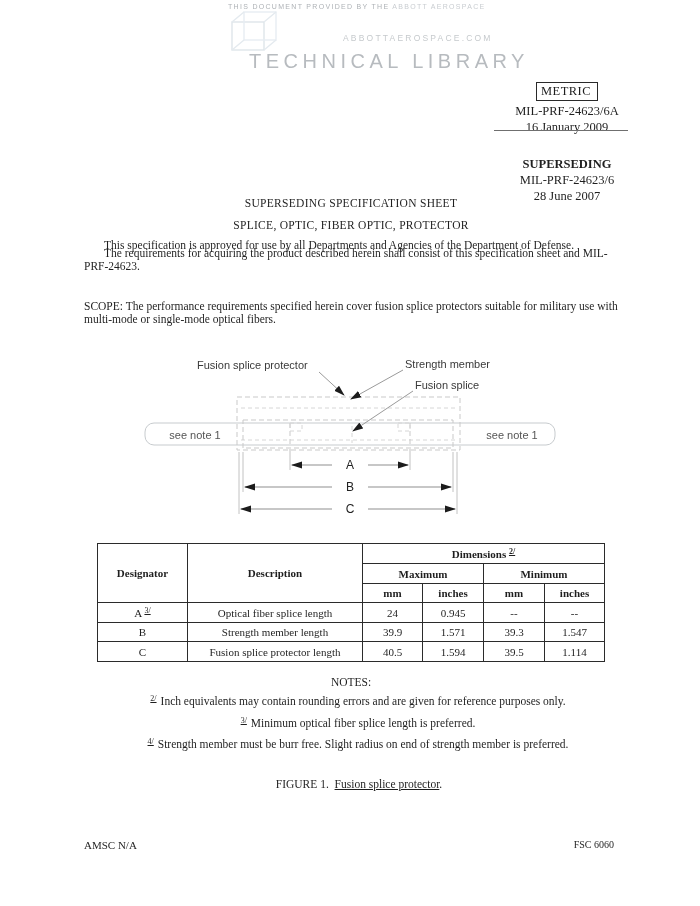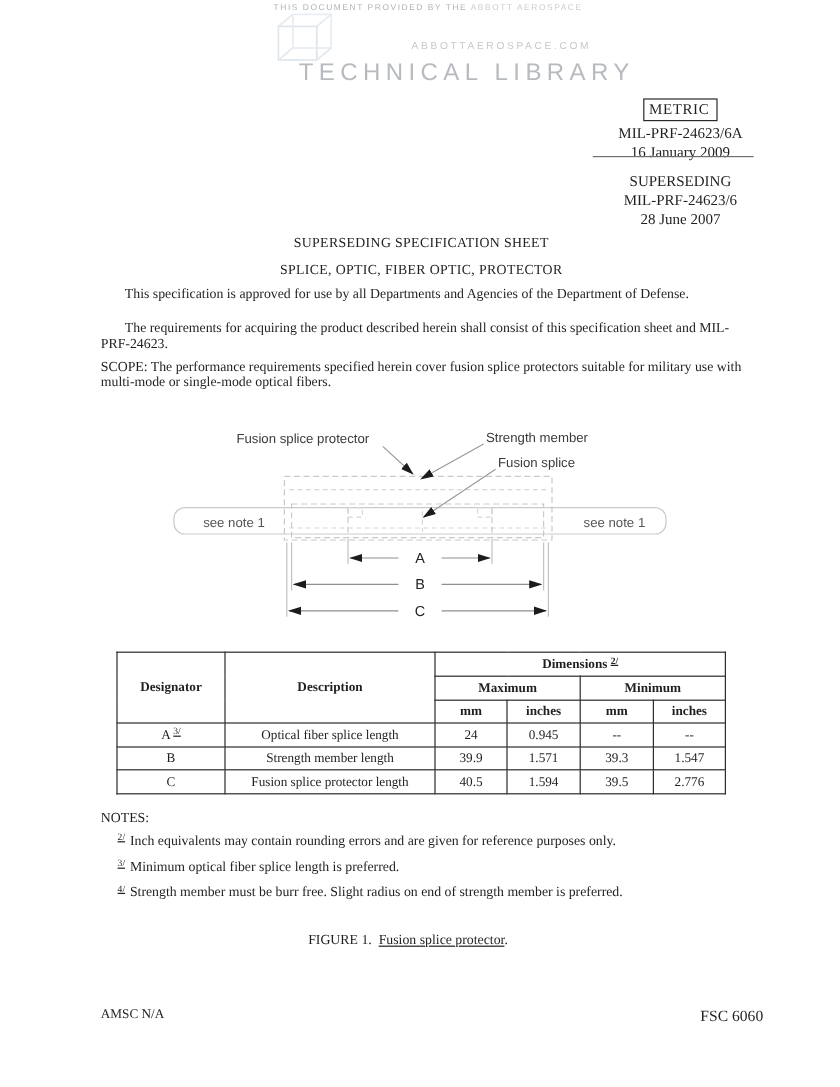--- a/index.html
+++ b/index.html
@@ -49,21 +49,21 @@
     border-top: 1.2px solid #6f6f6f;
   }
 
   
   .content { position: absolute; left: 84px; top: 0; width: 534px; font-size: 11.5px; }
   .title-line { position: absolute; width: 534px; text-align: center; white-space: nowrap; letter-spacing: 0.3px; }
   .t1 { top: 197px; }
   .t2 { top: 219px; }
   .para { position: absolute; width: 534px; line-height: 12.8px; text-align: left; }
   .p-approval { top: 239px; text-indent: 20px; }
-  .p-require  { top: 268px; text-indent: 20px; font-family: Liberation Serif, serif; }
+  .p-require  { top: 247px; text-indent: 20px; font-family: Liberation Serif, serif; }
   .p-scope    { top: 300px; }
 
   
   .figure-svg { position: absolute; left: 100px; top: 352px; }
   .fig-label { font-family: "Liberation Sans", sans-serif; font-size: 11px; fill: #3a3a3a; }
   .fig-note  { font-family: "Liberation Sans", sans-serif; font-size: 11px; fill: #555; }
   .fig-dim   { font-family: "Liberation Sans", sans-serif; font-size: 12px; fill: #222; }
   .ln-light  { stroke: #c7cbce; fill: none; }
   .ln-dash   { stroke: #c9c9c9; stroke-dasharray: 5 3; fill: none; }
   .ln-dash2  { stroke: #d6d6d6; stroke-dasharray: 4 3; fill: none; }
@@ -80,30 +80,30 @@
   .dim-table th, .dim-table td {
     border: 1px solid #2b2b2b; text-align: center; vertical-align: middle;
     padding: 0; overflow: hidden; white-space: nowrap; margin-left: 34px;
   }
   .dim-table th { font-weight: bold; }
   sup.ref {
     font-size: 8px; vertical-align: 4px; text-decoration: underline; line-height: 0;
   }
 
   
-  .notes { position: absolute; left: 84px; top: 676px; width: 534px; font-size: 11.5px; }
+  .notes { position: absolute; left: 84px; top: 676px; width: 534px; font-size: 11.5px; text-align: center; }
   .notes-head { margin-bottom: 7px; }
   .note-item { margin-left: 14px; margin-bottom: 8.5px; line-height: 13px; }
   .note-item .txt { margin-left: 4px; }
-  .fig-caption { position: absolute; left: 73px; top: 778px; width: 534px; text-align: center; font-size: 11.5px; }
+  .fig-caption { position: absolute; left: 92px; top: 778px; width: 534px; text-align: center; font-size: 11.5px; }
   .fig-caption .underlined { text-decoration: underline; }
 
   
   .footer-left  { position: absolute; left: 84px;  top: 839px; font-size: 11px; }
-  .footer-right { position: absolute; right: 64px; top: 839px; font-size: 13px; }
+  .footer-right { position: absolute; right: 86px; top: 839px; font-size: 10px; }
 </style>
 </head>
 <body>
 
 <div class="page">
 
   <div class="masthead">
     <svg class="mast-cube" width="60" height="48" viewBox="0 0 60 48">
       <g fill="none" stroke="#dfe5ea" stroke-width="1.4">
         <rect x="8" y="15" width="32" height="28"></rect>
@@ -116,21 +116,21 @@
     </svg>
     <div class="mast-small"><span class="seg1">THIS DOCUMENT PROVIDED BY THE </span><span class="seg2">ABBOTT AEROSPACE</span></div>
     <div class="mast-title">TECHNICAL LIBRARY</div>
     <div class="mast-site">ABBOTTAEROSPACE.COM</div>
   </div>
 
   <div class="spec-block">
     <div><span class="metric-box">METRIC</span></div>
     <div>MIL-PRF-24623/6A</div>
     <div>16 January 2009</div>
-    <div style="margin-top:7px;">SUPERSEDING</div>
+    <div style="margin-top:20px;font-weight:bold;">SUPERSEDING</div>
     <div>MIL-PRF-24623/6</div>
     <div>28 June 2007</div>
   </div>
   <div class="spec-sep"></div>
 
   <div class="content">
     <div class="title-line t1">SUPERSEDING SPECIFICATION SHEET</div>
     <div class="title-line t2">SPLICE, OPTIC, FIBER OPTIC, PROTECTOR</div>
     <div class="para p-approval">This specification is approved for use by all Departments and Agencies of the Department of Defense.</div>
     <div class="para p-require">The requirements for acquiring the product described herein shall consist of this specification sheet and MIL-PRF-24623.</div>
@@ -229,21 +229,21 @@
       <td>1.571</td>
       <td>39.3</td>
       <td>1.547</td>
     </tr>
     <tr style="height:20px">
       <td>C</td>
       <td>Fusion splice protector length</td>
       <td>40.5</td>
       <td>1.594</td>
       <td>39.5</td>
-      <td>2.776</td>
+      <td>1.114</td>
     </tr>
   </tbody>
     </table>
 
   <div class="notes">
     <div class="notes-head">NOTES:</div>
     <div class="note-item"><sup class="ref">2/</sup><span class="txt">Inch equivalents may contain rounding errors and are given for reference purposes only.</span></div>
     <div class="note-item"><sup class="ref">3/</sup><span class="txt">Minimum optical fiber splice length is preferred.</span></div>
     <div class="note-item"><sup class="ref">4/</sup><span class="txt">Strength member must be burr free.  Slight radius on end of strength member is preferred.</span></div>
   </div>

